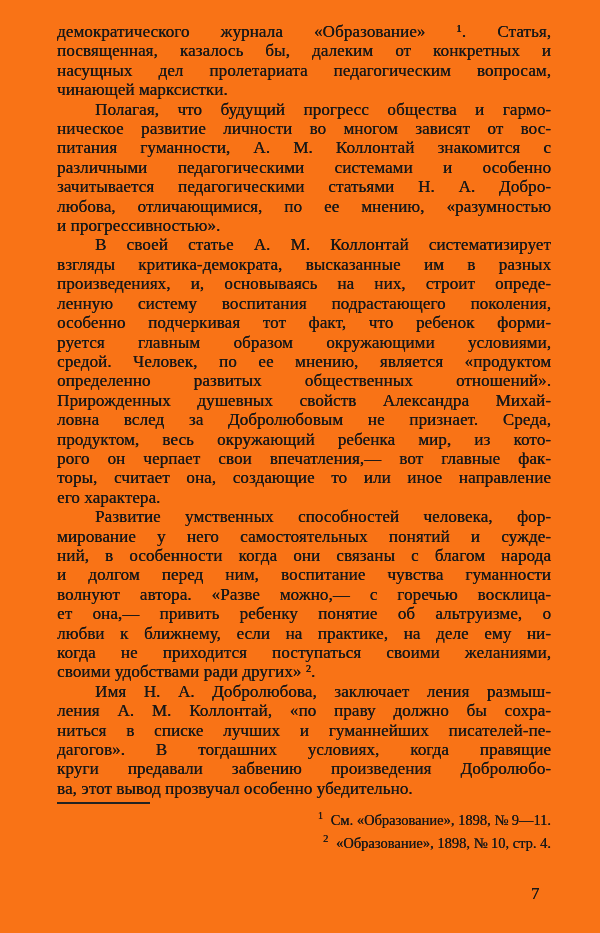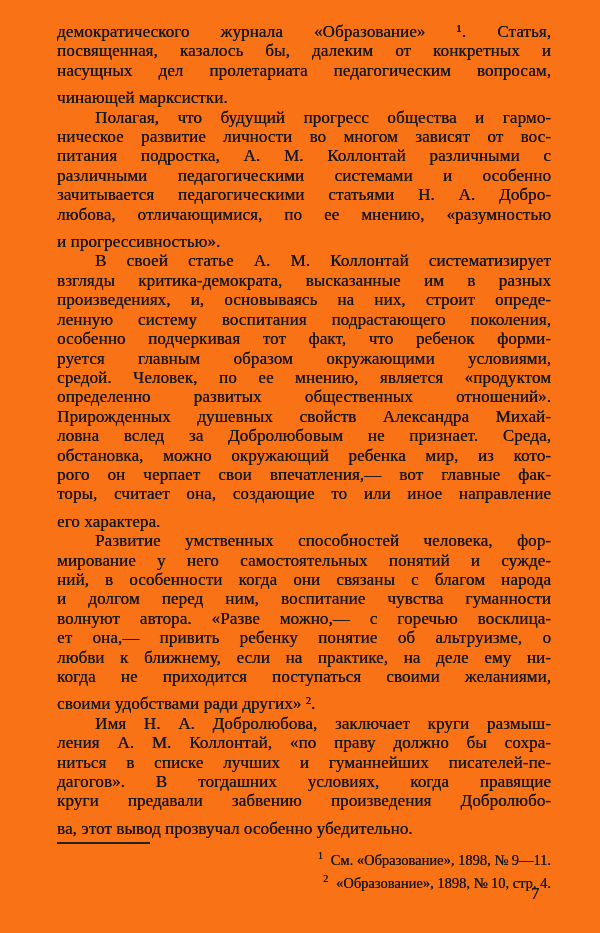--- a/index.html
+++ b/index.html
@@ -27,21 +27,20 @@
     font-size: 17px;
     line-height: 19.4px;
     text-align: justify;
     text-align-last: justify;
     letter-spacing: 0.1px;
     text-shadow: 0.3px 0 0 currentColor;
     white-space: normal;
   }
   .line.last {
     text-align-last: left;
-    margin-top: 8px;
   }
   .line.indent {
     text-indent: 38px;
   }
   .footnote-rule {
     width: 93px;
     height: 0;
     border-top: 2px solid #222;
     margin: 4px 0 5px 0;
   }
@@ -72,49 +71,49 @@
 
 <div class="page">
   <div class="content">
     <div id="paragraphs">
         <div class="line">демократического журнала «Образование» ¹. Статья,</div>
         <div class="line">посвященная, казалось бы, далеким от конкретных и</div>
         <div class="line">насущных дел пролетариата педагогическим вопросам,</div>
         <div class="line last">чинающей марксистки.</div>
         <div class="line indent">Полагая, что будущий прогресс общества и гармо-</div>
         <div class="line">ническое развитие личности во многом зависят от вос-</div>
-        <div class="line">питания подростка, А. М. Коллонтай различными с</div>
+        <div class="line">питания гуманности, А. М. Коллонтай знакомится с</div>
         <div class="line">различными педагогическими системами и особенно</div>
         <div class="line">зачитывается педагогическими статьями Н. А. Добро-</div>
         <div class="line">любова, отличающимися, по ее мнению, «разумностью</div>
         <div class="line last">и прогрессивностью».</div>
         <div class="line indent">В своей статье А. М. Коллонтай систематизирует</div>
         <div class="line">взгляды критика-демократа, высказанные им в разных</div>
         <div class="line">произведениях, и, основываясь на них, строит опреде-</div>
         <div class="line">ленную систему воспитания подрастающего поколения,</div>
         <div class="line">особенно подчеркивая тот факт, что ребенок форми-</div>
         <div class="line">руется главным образом окружающими условиями,</div>
         <div class="line">средой. Человек, по ее мнению, является «продуктом</div>
         <div class="line">определенно развитых общественных отношений».</div>
         <div class="line">Прирожденных душевных свойств Александра Михай-</div>
         <div class="line">ловна вслед за Добролюбовым не признает. Среда,</div>
-        <div class="line">обстановка, можно окружающий ребенка мир, из кото-</div>
+        <div class="line">продуктом, весь окружающий ребенка мир, из кото-</div>
         <div class="line">рого он черпает свои впечатления,— вот главные фак-</div>
         <div class="line">торы, считает она, создающие то или иное направление</div>
         <div class="line last">его характера.</div>
         <div class="line indent">Развитие умственных способностей человека, фор-</div>
         <div class="line">мирование у него самостоятельных понятий и сужде-</div>
         <div class="line">ний, в особенности когда они связаны с благом народа</div>
         <div class="line">и долгом перед ним, воспитание чувства гуманности</div>
         <div class="line">волнуют автора. «Разве можно,— с горечью восклица-</div>
         <div class="line">ет она,— привить ребенку понятие об альтруизме, о</div>
         <div class="line">любви к ближнему, если на практике, на деле ему ни-</div>
         <div class="line">когда не приходится поступаться своими желаниями,</div>
         <div class="line last">своими удобствами ради других» ².</div>
-        <div class="line indent">Имя Н. А. Добролюбова, заключает круги размыш-</div>
+        <div class="line indent">Имя Н. А. Добролюбова, заключает ления размыш-</div>
         <div class="line">ления А. М. Коллонтай, «по праву должно бы сохра-</div>
         <div class="line">ниться в списке лучших и гуманнейших писателей-пе-</div>
         <div class="line">дагогов». В тогдашних условиях, когда правящие</div>
         <div class="line">круги предавали забвению произведения Добролюбо-</div>
         <div class="line last">ва, этот вывод прозвучал особенно убедительно.</div>
       </div>
     <div class="footnote-rule"></div>
     <div id="footnotes">
         <div class="fn-line"><span class="fn-marker">1</span> См. «Образование», 1898, № 9—11.</div>
         <div class="fn-line"><span class="fn-marker">2</span> «Образование», 1898, № 10, стр. 4.</div>

